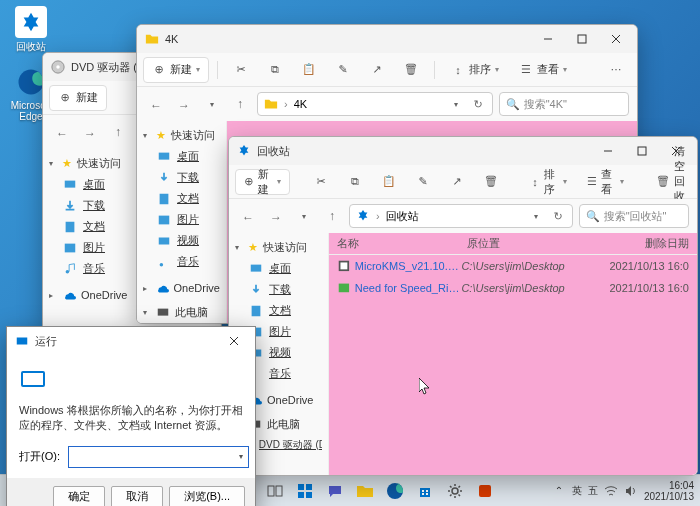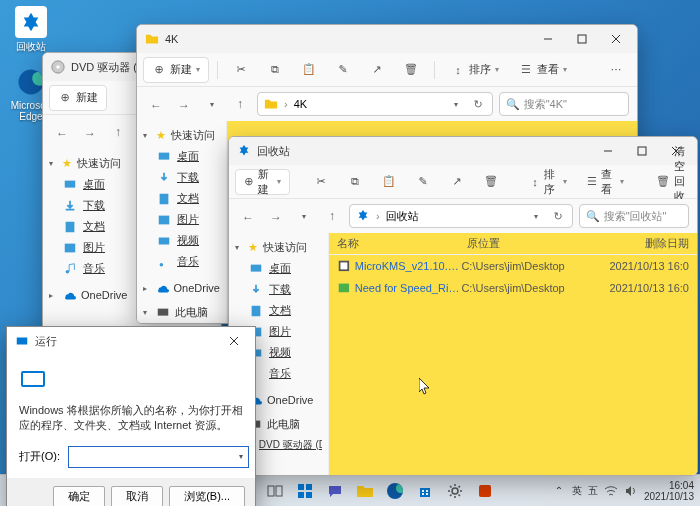--- a/index.html
+++ b/index.html
@@ -34,30 +34,30 @@
 
 .body { flex: 1; display: flex; overflow: hidden; background: #fff; }
 .sidebar { width: 110px; background: #f9f9f9; border-right: 1px solid #eee; padding: 4px 0; overflow: hidden; }
 .sidebar.w2 { width: 90px; }
 .sbhdr { display: flex; align-items: center; padding: 3px 6px; font-size: 11px; gap: 5px; color: #333; }
 .sbhdr .chev { width: 8px; font-size: 8px; color: #666; }
 .sbhdr .star { color: #f5c518; }
 .sbitem { display: flex; align-items: center; padding: 3px 6px 3px 20px; font-size: 11px; gap: 6px; color: #333; text-decoration: underline; }
 .sbitem .sic { width: 14px; height: 14px; display: flex; align-items: center; justify-content: center; }
 
-.content { flex: 1; background: #fde047; overflow: hidden; }
+.content { flex: 1; background: #f9a8d4; overflow: hidden; }
 .colhdr { height: 22px; display: flex; align-items: center; border-bottom: 1px solid #eee; font-size: 11px; color: #555; }
 .colhdr > div { padding: 0 8px; }
 .c-name { width: 130px; }
 .c-loc { width: 150px; }
 .c-date { flex: 1; text-align: right; padding-right: 8px; }
 .filerow { height: 22px; display: flex; align-items: center; font-size: 11px; color: #333; }
 .filerow .fico2 { width: 14px; height: 14px; margin: 0 4px 0 8px; }
 .filerow .fname { width: 108px; white-space: nowrap; overflow: hidden; text-overflow: ellipsis; color: #2266cc; }
-.filerow .floc { width: 150px; color: #555; }
+.filerow .floc { width: 150px; color: #555; font-style: italic; }
 .filerow .fdate { flex: 1; text-align: right; padding-right: 8px; color: #555; white-space: nowrap; }
 
 .cursor { position: absolute; width: 12px; height: 18px; z-index: 999; }
 
 
 .rundlg { position: absolute; background: #fff; border: 1px solid #888; box-shadow: 0 8px 24px rgba(0,0,0,0.4); width: 250px; }
 .rundlg .titlebar { background: #fff; border-bottom: none; }
 .runbody { padding: 10px 12px; font-size: 11px; }
 .runrow1 { display: flex; gap: 10px; flex-direction: column; }
 .runico { width: 28px; height: 28px; flex-shrink: 0; }

